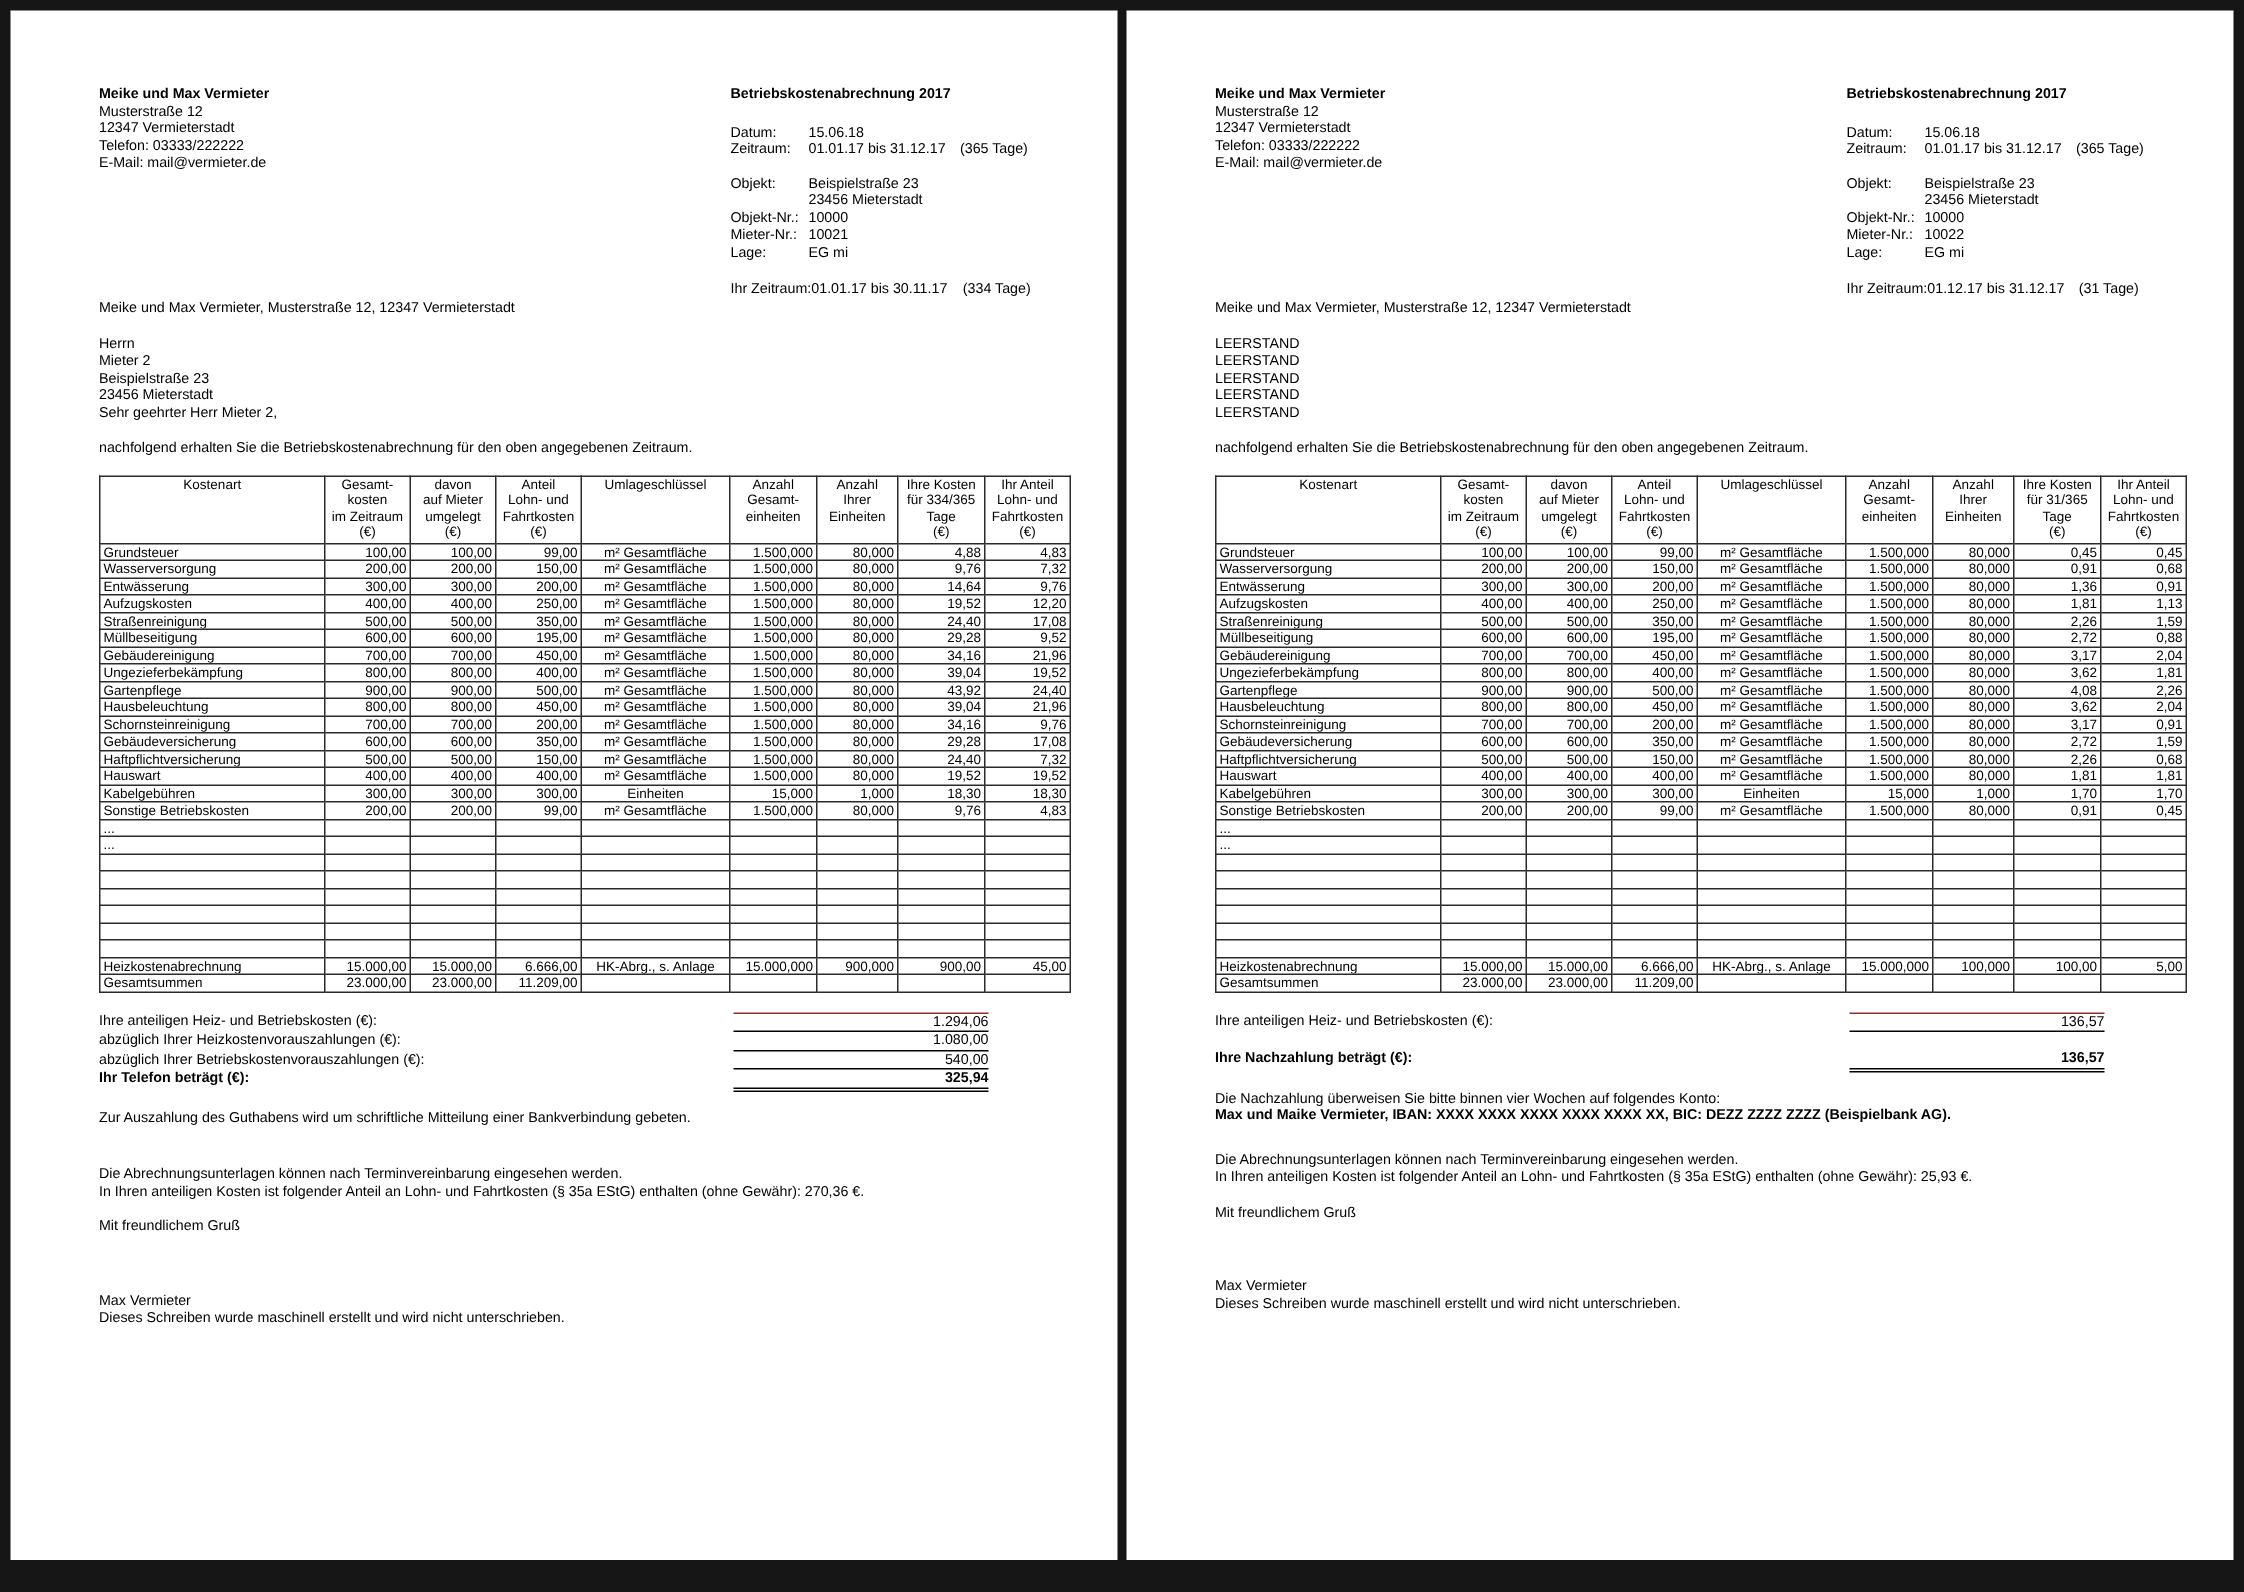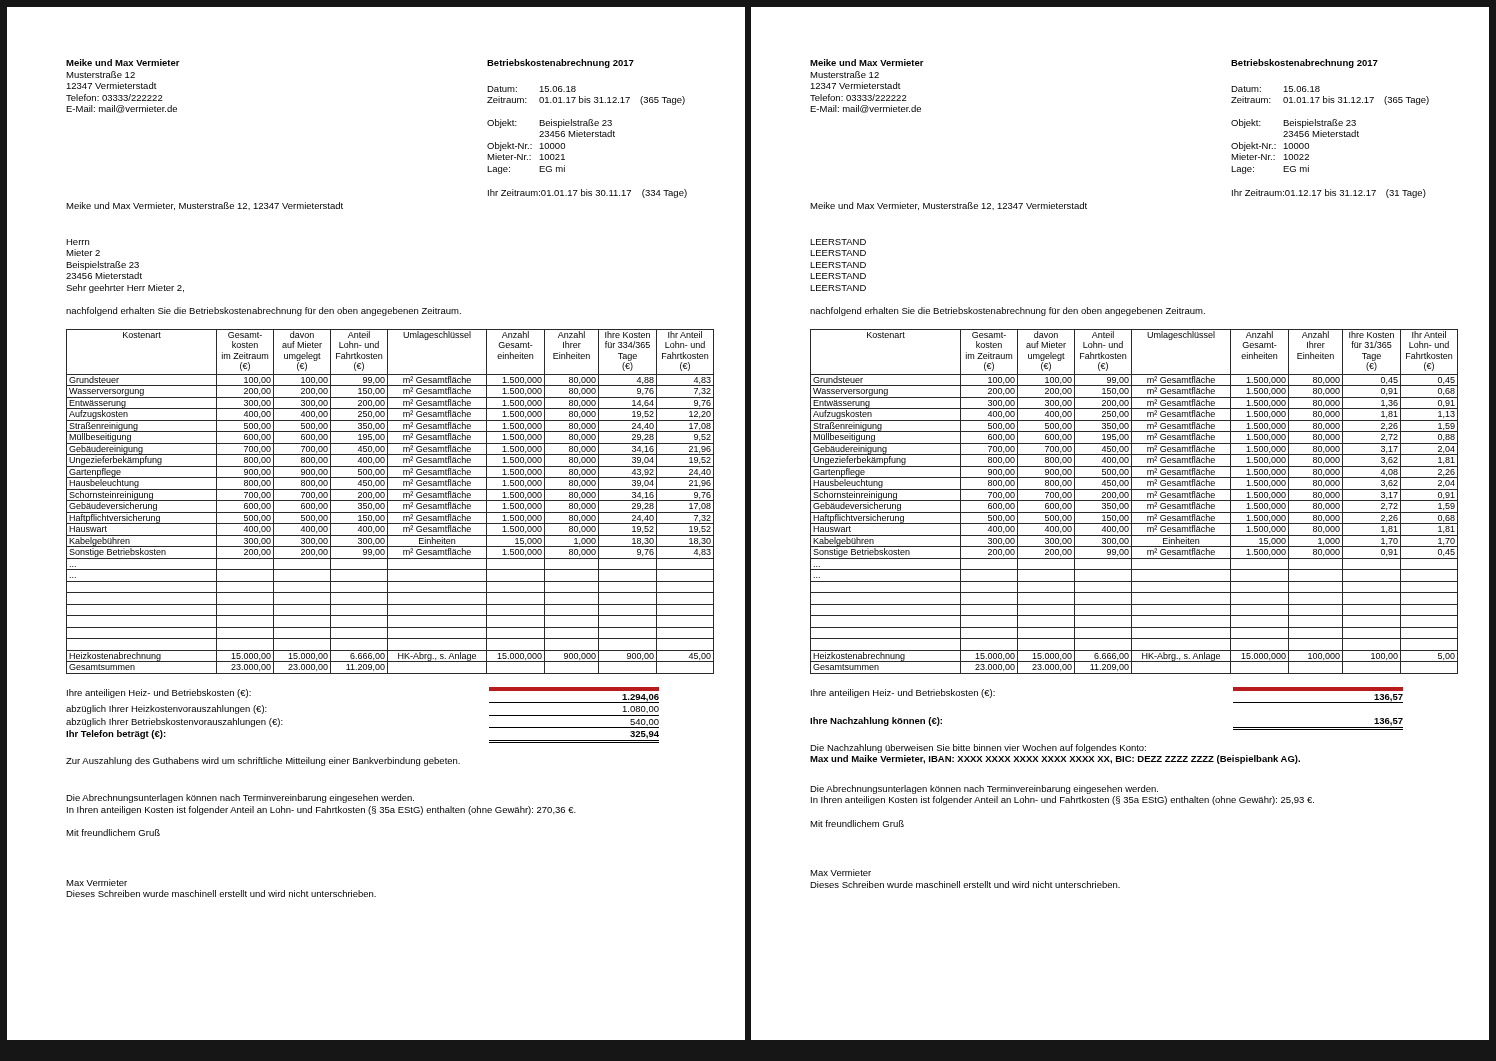--- a/index.html
+++ b/index.html
@@ -21,21 +21,21 @@
   .bold { font-weight:bold; }
 
   .page-head { display:flex; min-height:143px; }
   .sender-block { width:421px; }
   .info-block { flex:1; }
   .info-title { font-weight:bold; margin-bottom:14px; }
   .info-line { display:flex; }
   .info-label { min-width:52px; }
   .info-value { min-width:101px; }
 
-  .address { margin-top:24px; }
+  .address { margin-top:12px; }
   .salutation { }
   .intro { margin-top:12px; }
 
   table.cost-table {
     border-collapse:collapse; table-layout:fixed;
     width:595px; margin-top:12px; font-size:9px;
   }
   .cost-table th, .cost-table td {
     border:1px solid #2b2b2b;
     padding:0 2px;
@@ -52,21 +52,21 @@
   td.col1, td.col2, td.col3, td.col5, td.col6, td.col7, td.col8 { text-align:right; }
   td.col4 { text-align:center; }
 
   .summary { margin-top:13px; width:651px; }
   .summary-row { display:flex; }
   .summary-row.bold { font-weight:bold; }
   .summary-value {
     margin-left:auto; width:170px; margin-right:58px;
     text-align:right; border-bottom:1px solid #000;
   }
-  .summary-value.line-top { border-top:4px solid #b91c1c;font-weight:bold; }
+  .summary-value.line-top { border-top:1px solid #b91c1c; }
   .summary-value.line-double { border-bottom:3px double #000; }
   .summary-spacer { height:12px; }
 
   .para.bold { font-weight:bold; }
 </style>
 </head>
 <body style="background: rgb(22, 22, 22);">
 
 <div class="pages">
 
@@ -874,21 +874,21 @@
           </tr>
         </tbody>
     </table>
     <div class="summary">
         <div class="summary-row">
           <div class="summary-label">Ihre anteiligen Heiz- und Betriebskosten (€):</div>
           <div class="summary-value line-top">136,57</div>
         </div>
         <div class="summary-spacer"></div>
         <div class="summary-row bold">
-          <div class="summary-label">Ihre Nachzahlung können (€):</div>
+          <div class="summary-label">Ihre Nachzahlung beträgt (€):</div>
           <div class="summary-value line-double">136,57</div>
         </div>
       </div>
     <div class="paras">
         <div class="para" style="margin-top: 12px;">Die Nachzahlung überweisen Sie bitte binnen vier Wochen auf folgendes Konto:</div>
         <div class="para bold">Max und Maike Vermieter, IBAN: XXXX XXXX XXXX XXXX XXXX XX, BIC: DEZZ ZZZZ ZZZZ (Beispielbank AG).</div>
         <div class="para" style="margin-top: 18px;">Die Abrechnungsunterlagen können nach Terminvereinbarung eingesehen werden.</div>
         <div class="para">In Ihren anteiligen Kosten ist folgender Anteil an Lohn- und Fahrtkosten (§ 35a EStG) enthalten (ohne Gewähr): 25,93 €.</div>
         <div class="para" style="margin-top: 12px;">Mit freundlichem Gruß</div>
         <div class="para" style="margin-top: 38px;">Max Vermieter</div>

